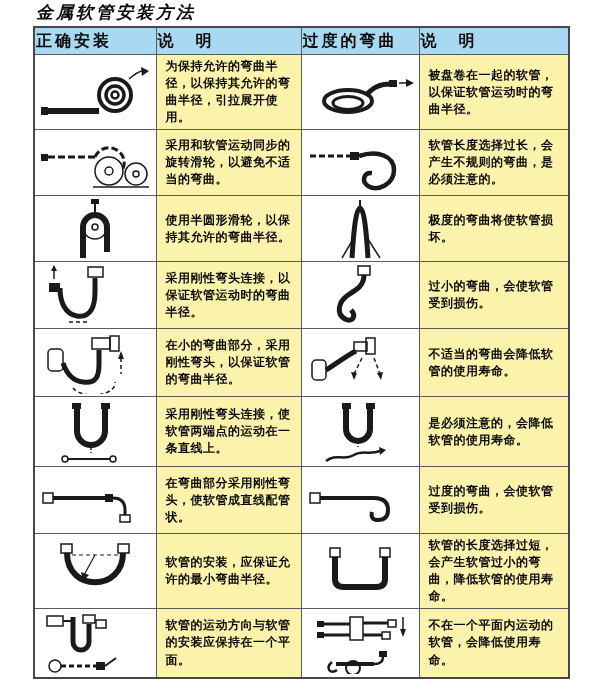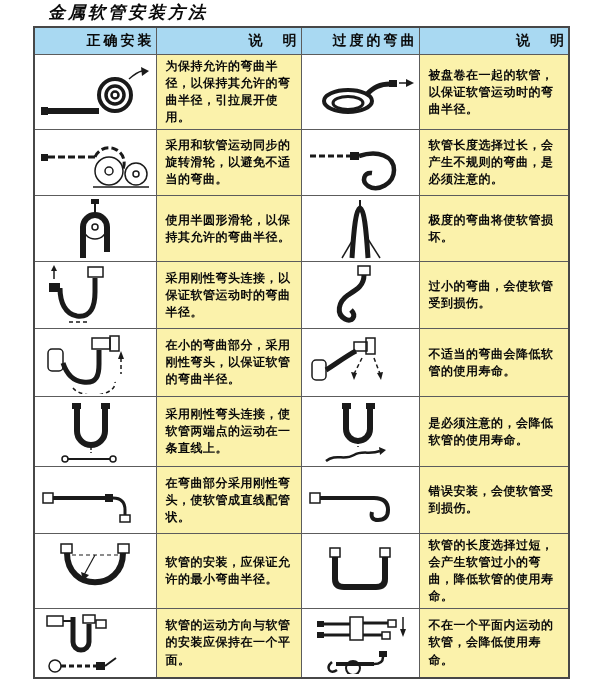--- a/index.html
+++ b/index.html
@@ -2,35 +2,35 @@
 <html><head>
 <meta charset="utf-8">
 <style>
   html,body { margin:0; padding:0; }
   body {
     width:600px; height:698px; background:#ffffff;
     font-family:"DejaVu Sans", sans-serif; color:#111;
     overflow:hidden;
   }
   .title {
-    margin:1px 0 2px 48px;
+    margin:1px 0 2px 36px;
     font-family:"DejaVu Serif", serif;
     font-style:italic; font-weight:bold;
     font-size:17px; letter-spacing:3px; color:#0a0a0a;
   }
   table.main {
     border-collapse:collapse; table-layout:fixed;
     margin-left:33px; width:535px;
     border:2px solid #474747;
   }
   th, td { border:1px solid #5c5c5c; overflow:hidden; }
   th {
     background:#a9d9f2; height:24px;
-    font-size:14px; font-weight:bold; letter-spacing:3px;
-    text-align:right; color:#0a0a0a;
+    font-size:16px; font-weight:bold; letter-spacing:3px;
+    text-align:left; color:#0a0a0a;
   }
   td.fig { background:#ffffff; text-align:center; vertical-align:middle; }
   td.desc {
     background:#fbf2ab; vertical-align:middle;
     font-size:12px; font-weight:bold; line-height:1.42;
     letter-spacing:0.5px; padding:3px 6px 3px 9px; color:#0a0a0a;
   }
   .fig svg { display:block; margin:0 auto; }
 </style>
 </head>
@@ -213,21 +213,21 @@
         </svg>
       </td>
       <td class="desc"><span>在弯曲部分采用刚性弯头，使软管成直线配管状。</span></td>
       <td class="fig">
         <svg width="108" height="62" viewBox="0 0 108 62" fill="none" stroke="#1a1a1a">
           <rect x="4" y="24" width="10" height="10" stroke-width="1.5"></rect>
           <line x1="14" y1="29" x2="68" y2="29" stroke-width="4"></line>
           <path d="M68,29 Q82,29 82,41 Q82,51 72,51 Q64,51 66,43" stroke-width="4"></path>
         </svg>
       </td>
-      <td class="desc"><span>错误安装，会使软管受到损伤。</span></td>
+      <td class="desc"><span>过度的弯曲，会使软管受到损伤。</span></td>
     </tr>
 
     <tr style="height:74px">
       <td class="fig">
         <svg width="112" height="62" viewBox="0 0 112 62" fill="none" stroke="#1a1a1a">
           <rect x="22" y="4" width="11" height="9" stroke-width="1.5"></rect>
           <rect x="79" y="4" width="11" height="9" stroke-width="1.5"></rect>
           <path d="M28,13 C28,52 84,52 84,13" stroke-width="6"></path>
           <line x1="33" y1="15" x2="79" y2="15" stroke-width="1.2" stroke-dasharray="4,3"></line>
           <line x1="56" y1="15" x2="45" y2="35" stroke-width="1.2"></line>

